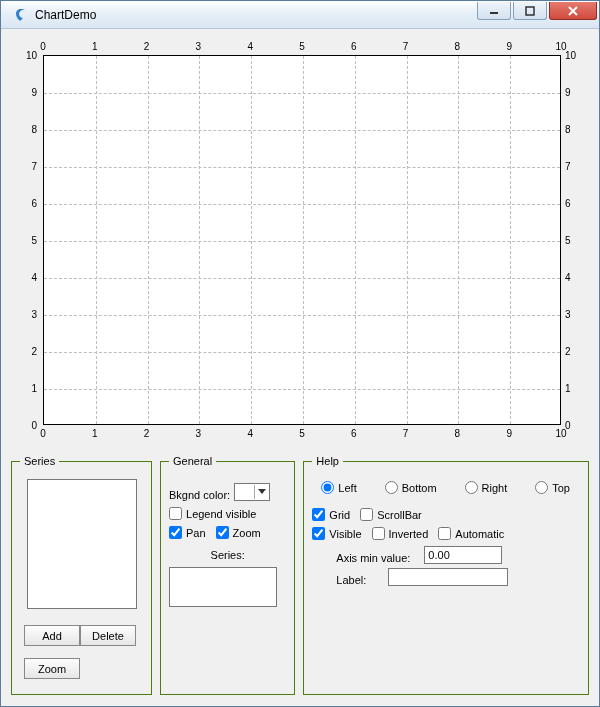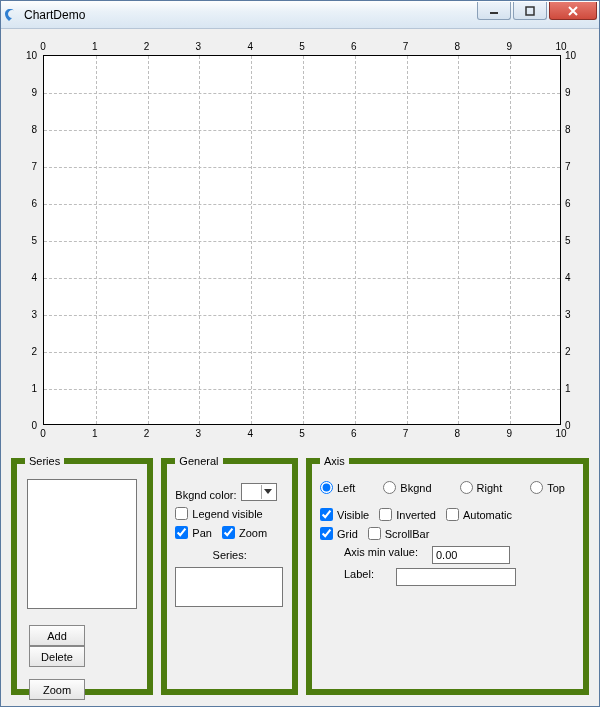--- a/index.html
+++ b/index.html
@@ -9,21 +9,21 @@
     font-size: 11px;
     background: #fff;
     color: #000;
     width:600px; height:707px; overflow:hidden;
   }
   .window { width:600px; height:707px; border:1px solid #5a7aa0; background:#fff; }
   .titlebar {
     height:28px;
     background: linear-gradient(to bottom, #fdfefe 0%, #e9f1f8 40%, #d9e6f2 100%);
     border-bottom:1px solid #b6c5d6;
-    display:flex; align-items:center; padding:0 2px 0 1px;
+    display:flex; align-items:center; padding:0 2px 0 12px;
     position:relative;
   }
   .titlebar .app-icon { width:16px; height:16px; margin-right:6px; }
   .titlebar .title { flex:1; font-size:12px; color:#000; }
   .title-buttons { position:absolute; right:0; top:0; display:flex; }
   .tbtn {
     width:34px; height:18px; margin-top:1px; margin-right:2px;
     border:1px solid #8aa0b8; border-top:none;
     border-radius:0 0 3px 3px;
     background:linear-gradient(to bottom,#eef4fa,#d5e2ef);
@@ -61,57 +61,57 @@
   }
   .grid-line-v { top:0; bottom:0; width:0; border-left:1px dashed #bdbdbd; }
   .grid-line-h { left:0; right:0; height:0; border-top:1px dashed #bdbdbd; }
   .tick-label { position:absolute; font-size:10px; color:#000; }
   
   .panels {
     display:flex; gap:8px; margin-top:12px;
     height:240px;
   }
   fieldset {
-    border:6px solid #4d7c0f;
+    border:1px solid #4d7c0f;
     border-radius:0;
     padding:10px 8px 8px 8px;
     margin:0;
     background:#f0f0f0;
   }
   legend { font-size:11px; padding:0 4px; color:#000; }
   .fs-series { width:148px; }
   .fs-general { width:142px; }
   .fs-axis { flex:1; }
   .listbox {
     width:110px; height:130px; background:#fff; border:1px solid #777;
     margin:2px auto 10px auto;
   }
   .btn {
     height:21px; border:1px solid #888; background:linear-gradient(to bottom,#fdfdfd,#e6e6e6);
     font-size:11px; cursor:default; padding:0 8px;
   }
   .series-btns { display:flex; flex-wrap:wrap; gap:0; margin-left:4px;}
   .series-btns .btn { width:56px; }
-  .series-btns .row { display:flex;flex-direction:column; }
+  .series-btns .row { display:flex; }
   .row { display:flex; align-items:flex-end; margin:6px 0; }
   .lbl { margin-right:4px; }
   .combo {
     width:36px; height:18px; border:1px solid #777; background:#fff; display:inline-flex; align-items:center; justify-content:flex-end; padding-right:1px;
   }
   .combo .arrow { width:14px; height:14px; border-left:1px solid #aaa; display:flex; align-items:center; justify-content:center;}
   input[type=checkbox], input[type=radio] { margin:0 4px 0 0; vertical-align:middle;}
   .chk, .rad { display:inline-flex; align-items:center; margin-right:10px; font-size:11px;}
   .txt {
     height:18px; border:1px solid #777; background:#fff; font-size:11px; padding:1px 3px;
   }
   .title-input {
     width:108px; height:40px; border:1px solid #777; background:#fff; resize:none; font-size:11px; padding:2px;
   }
-  .axis-radios { display:flex; gap:18px; margin:4px 0 14px 0; flex-wrap:nowrap;}
-  .axis-row { display:flex; align-items:flex-start; margin:4px 0; }
+  .axis-radios { display:flex; gap:18px; margin:4px 0 14px 9px; flex-wrap:nowrap;}
+  .axis-row { display:flex; align-items:flex-end; margin:4px 0; }
   .axis-row .lbl2 { width:88px; text-align:left; margin-left:24px;}
   .axis-row .txt { width:78px; }
   .axis-label-row .txt { width:120px; }
 </style>
 </head>
 <body>
 
 <div class="window">
   <div class="titlebar">
     <span class="app-icon">
@@ -254,61 +254,61 @@
             <span>Zoom</span>
           </label>
         </div>
         <div class="row" style="justify-content:center; margin-top:10px;">
           <span>Series:</span>
         </div>
         <textarea class="title-input" value="" style=""></textarea>
       </fieldset>
 
       <fieldset class="fs-axis">
-        <legend>Axis</legend>
+        <legend>Help</legend>
         <div class="axis-radios">
           <label class="rad">
               <input type="radio" name="ax" id="r-left" checked="" style="">
               <span>Left</span>
             </label>
           <label class="rad">
               <input type="radio" name="ax" id="r-bottom" style="">
-              <span>Bkgnd</span>
+              <span>Bottom</span>
             </label>
           <label class="rad">
               <input type="radio" name="ax" id="r-right" style="">
               <span>Right</span>
             </label>
           <label class="rad">
               <input type="radio" name="ax" id="r-top" style="">
               <span>Top</span>
             </label>
         </div>
         <div class="row">
           <label class="chk">
+              <input type="checkbox" id="cb-grid" checked="" style="">
+              <span>Grid</span>
+            </label>
+          <label class="chk">
+              <input type="checkbox" id="cb-scrollbar" style="">
+              <span>ScrollBar</span>
+            </label>
+        </div>
+        <div class="row">
+          <label class="chk">
               <input type="checkbox" id="cb-visible" checked="" style="">
               <span>Visible</span>
             </label>
           <label class="chk">
               <input type="checkbox" id="cb-inverted" style="">
               <span>Inverted</span>
             </label>
           <label class="chk">
               <input type="checkbox" id="cb-automatic" style="">
               <span>Automatic</span>
-            </label>
-        </div>
-        <div class="row">
-          <label class="chk">
-              <input type="checkbox" id="cb-grid" checked="" style="">
-              <span>Grid</span>
-            </label>
-          <label class="chk">
-              <input type="checkbox" id="cb-scrollbar" style="">
-              <span>ScrollBar</span>
             </label>
         </div>
         <div class="axis-row">
           <span class="lbl2">Axis min value:</span>
           <input class="txt" value="0.00" style="">
         </div>
         <div class="axis-row axis-label-row">
           <span class="lbl2" style="width:52px;">Label:</span>
           <input class="txt" value="" style="">
         </div>

